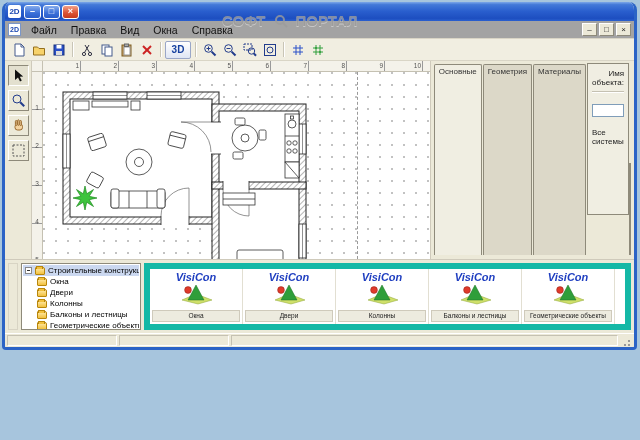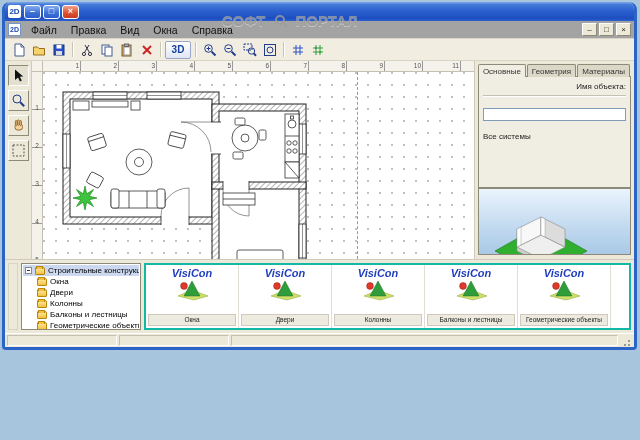--- a/index.html
+++ b/index.html
@@ -63,21 +63,21 @@
   .vruler { flex:0 0 11px; border-right:1px solid #c5c1b2; overflow:hidden;
     background:#f4f2ea repeating-linear-gradient(180deg, transparent 0 37px, #9a9a9a 37px 38px); }
   .vnum { display:block; height:38px; font-size:6.5px; color:#555; text-align:center; line-height:72px; }
   .canvas { flex:1; position:relative; background:#fff;
     background-image:radial-gradient(#c2c2c2 0.8px, transparent 0.9px);
     background-size:12px 12px; background-position:7px 7px; overflow:hidden; }
   .pageline { position:absolute; left:314px; top:0; bottom:0; border-left:1px dashed #9a9a9a; }
   .plansvg { position:absolute; left:2px; top:2px; }
 
   
-  .props { flex:0 0 129px; background:#ece9d8; display:flex; flex-direction:column; padding:3px 3px 4px; min-height:0;}
+  .props { flex:0 0 129px; background:#ece9d8; display:flex; flex-direction:row; padding:3px 3px 4px; min-height:0;}
   .tabs { display:flex; position:relative; z-index:2; }
   .tab { font-size:8px; padding:2px 4px 1px; border:1px solid #8e8a7a; border-bottom:none;
     background:#dcd8c8; border-radius:2px 2px 0 0; color:#333; margin-right:1px; white-space:nowrap;}
   .tab.active { background:#f0eee2; }
   .props-body { border:1px solid #8e8a7a; background:#f0eee2; padding:5px 4px; height:152px; margin-top:-1px;}
   .plabel { font-size:8px; color:#222; display:block; margin-bottom:2px;text-align:right; }
   .pdivider { border-top:1px solid #c5c1b2; border-bottom:1px solid #fff; margin:4px 0 6px; }
   .text-input { width:100%; height:13px; border:1px solid #7f9db9; background:#fff; font-size:8px; padding:0 2px; }
   .pvalue { font-size:8px; color:#222; display:block; margin-top:1px; }
   .preview3d { margin-top:auto; height:92px; border:1px solid #8e8a7a;
@@ -92,21 +92,21 @@
   .tree-row { display:flex; align-items:center; gap:3px; height:11px; white-space:nowrap; overflow:hidden; padding-left:2px;}
   .tree-row.root { background:#cbd8f0; }
   .tree-row.child { padding-left:14px; }
   .expander { width:7px; height:7px; border:1px solid #888; background:#fff; flex:0 0 7px;
     display:flex; align-items:center; justify-content:center; }
   .expander i { display:block; width:3px; height:1px; background:#333; }
   .folder { width:10px; height:8px; background:linear-gradient(#ffe9a8,#f2c13e); border:1px solid #b8860b;
     border-radius:1px 2px 1px 1px; position:relative; flex:0 0 10px; }
   .folder::before { content:""; position:absolute; left:0; top:-2px; width:5px; height:2px;
     background:#f2c13e; border:1px solid #b8860b; border-bottom:none; border-radius:1px 1px 0 0; }
-  .cards { flex:1; background:#fff; border:2px solid #14b8a6; display:flex; align-items:stretch; overflow:hidden; }
+  .cards { flex:1; background:#fff; border:6px solid #14b8a6; display:flex; align-items:stretch; overflow:hidden; }
   .card { flex:0 0 93px; width:93px; border-right:1px solid #e2dfd2; display:flex; flex-direction:column;
     align-items:center; padding:3px 2px 2px; }
   .logo-text { color:#1f3ec0; font-weight:bold; font-style:italic; font-size:11px; line-height:11px;}
   .card svg { width:36px; height:22px; display:block; }
   .caption { font-size:6.5px; text-align:center; color:#222; background:#edebdf; border:1px solid #cfcabb;
     width:100%; margin-top:auto; line-height:1.2; padding:1px 1px; }
 
   
   .statusbar { flex:0 0 14px; background:#ece9d8; border-top:1px solid #fff; display:flex; gap:2px; padding:1px 2px; }
   .scell { border:1px solid; border-color:#c5c1b2 #fff #fff #c5c1b2; flex:0 0 110px; font-size:8px; color:#333; }

